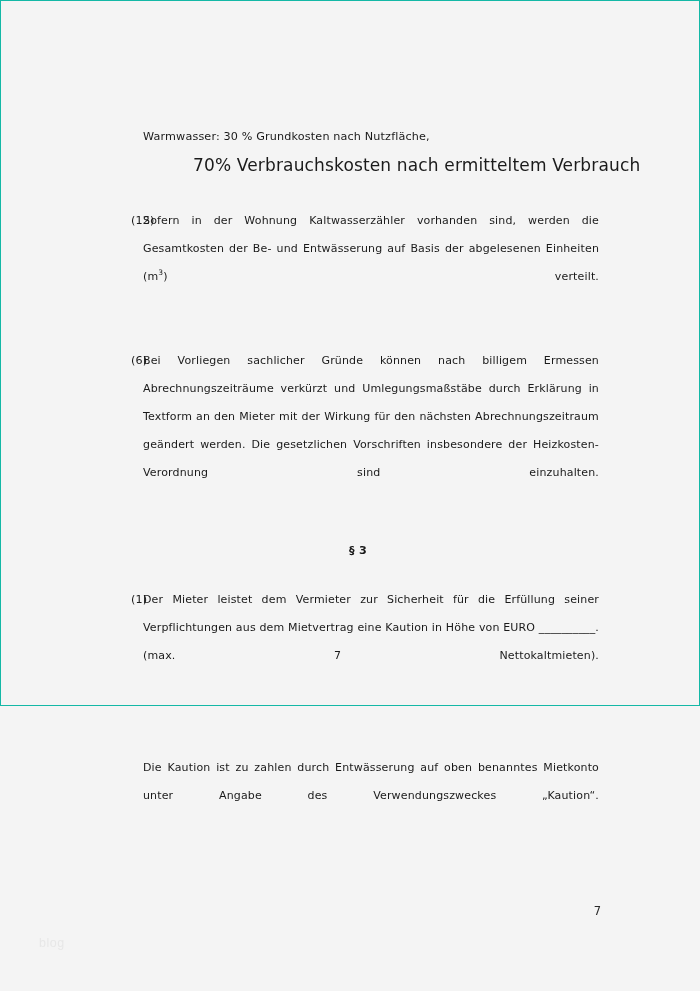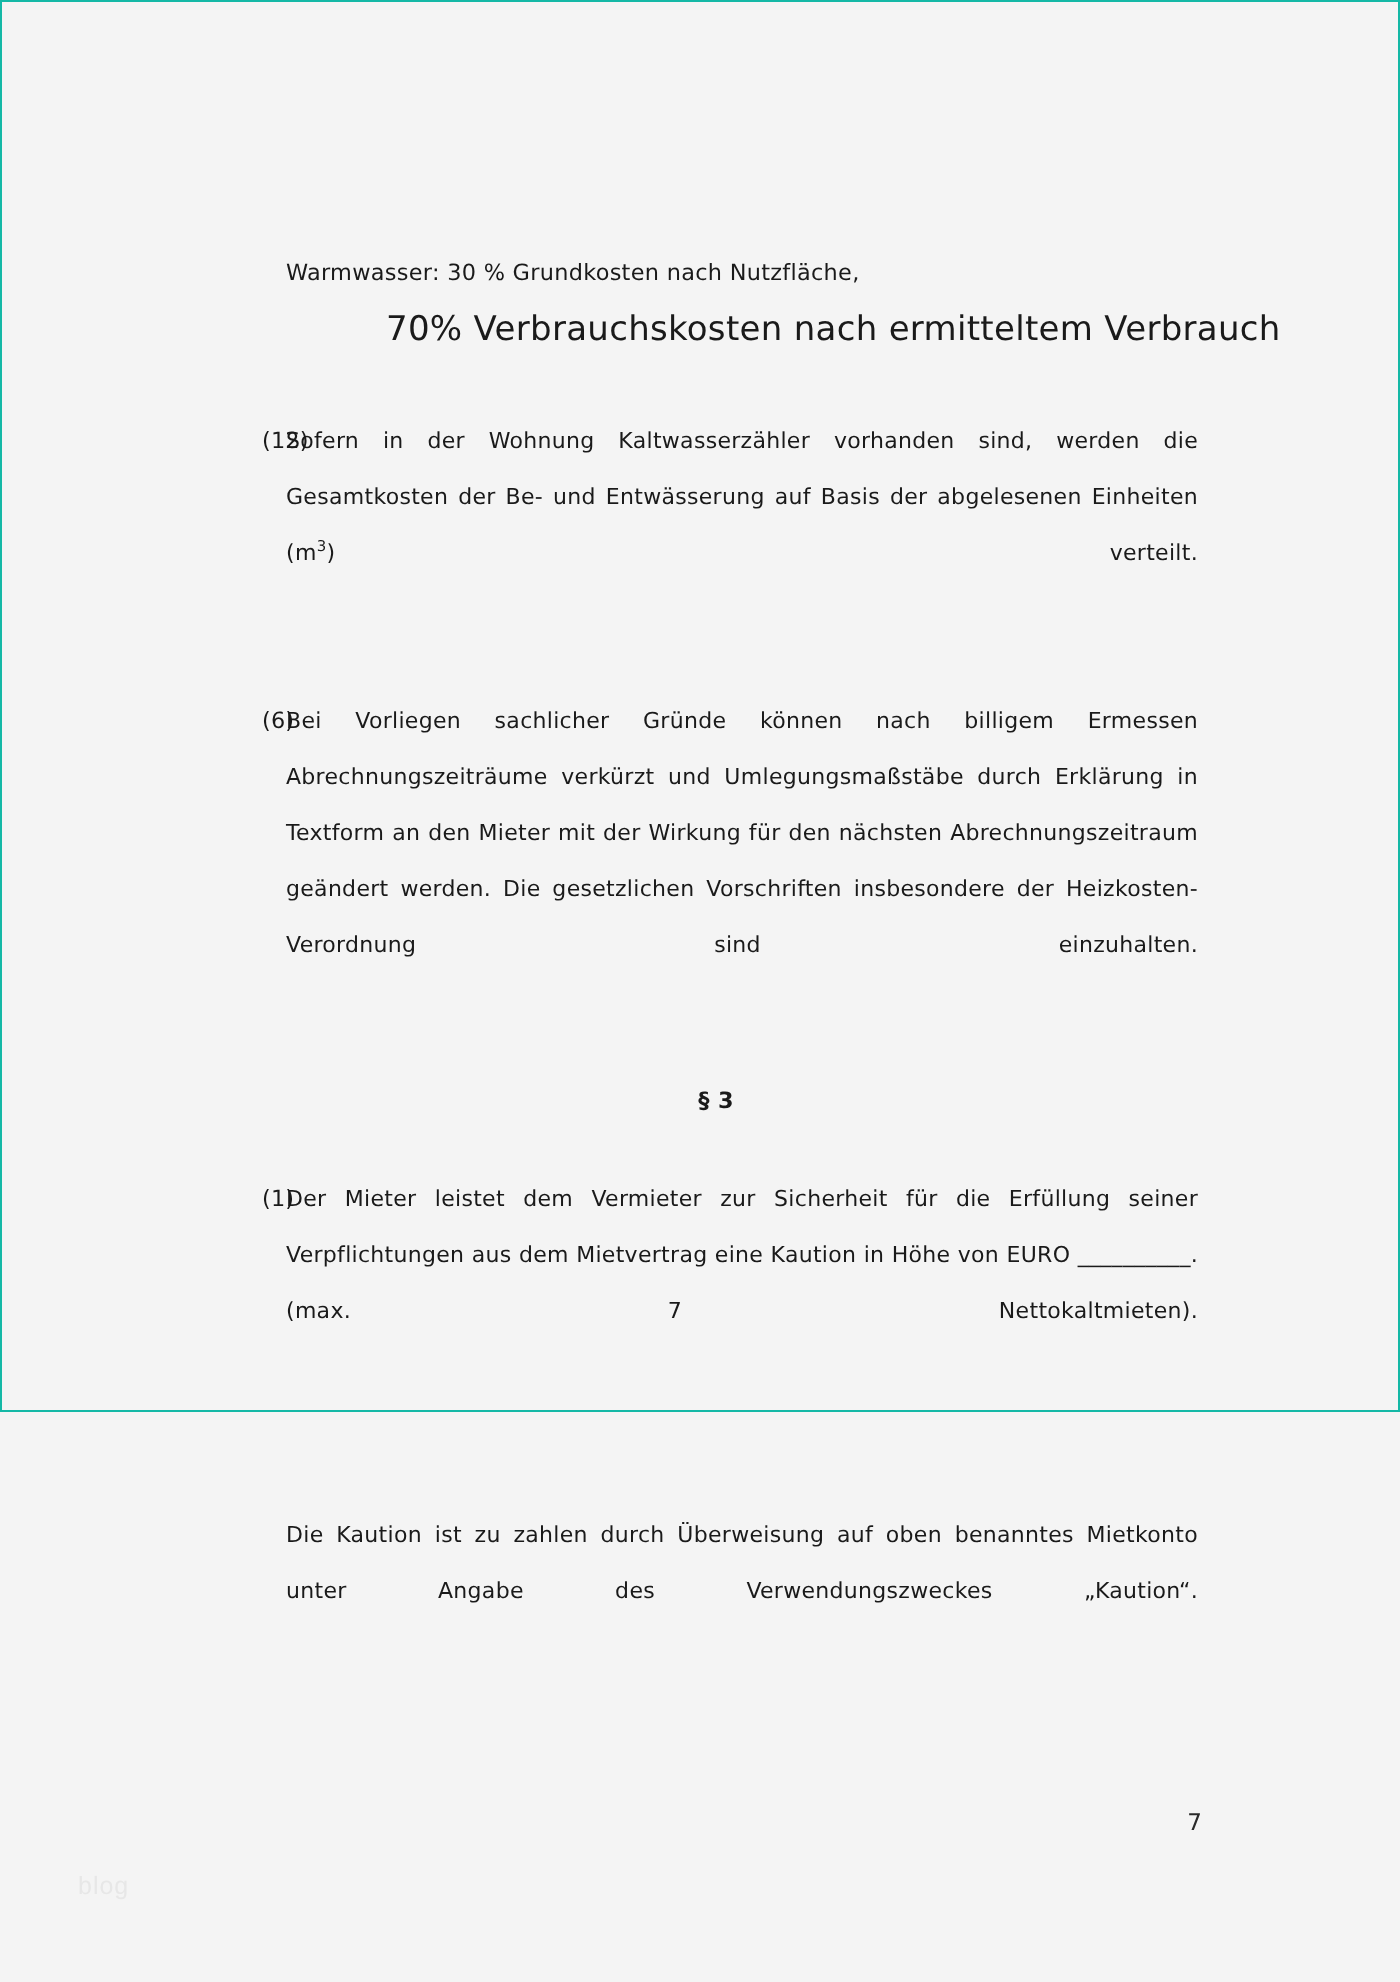--- a/index.html
+++ b/index.html
@@ -153,21 +153,21 @@
       <div class="num">(1)</div>
       <div class="body-text">Der Mieter leistet dem Vermieter zur Sicherheit für die Erfüllung seiner Verpflichtungen aus dem Mietvertrag eine Kaution in Höhe von EURO __________. (max. 7 Nettokaltmieten).</div>
     </div>
 
     <div class="spacer-sm"></div>
 
 
     <div class="spacer-sm"></div>
 
     <div class="block">
-      <div class="body-text">Die Kaution ist zu zahlen durch Überweisung auf oben benanntes Mietkonto unter Angabe des Verwendungszweckes „Kaution“.</div>
+      <div class="body-text">Die Kaution ist zu zahlen durch Entwässerung auf oben benanntes Mietkonto unter Angabe des Verwendungszweckes „Kaution“.</div>
     </div>
 
     <div class="spacer-sm"></div>
 
   </div>
 
   <div class="page-number">7</div>
   <div class="watermark">blog</div>
 
 </div>

